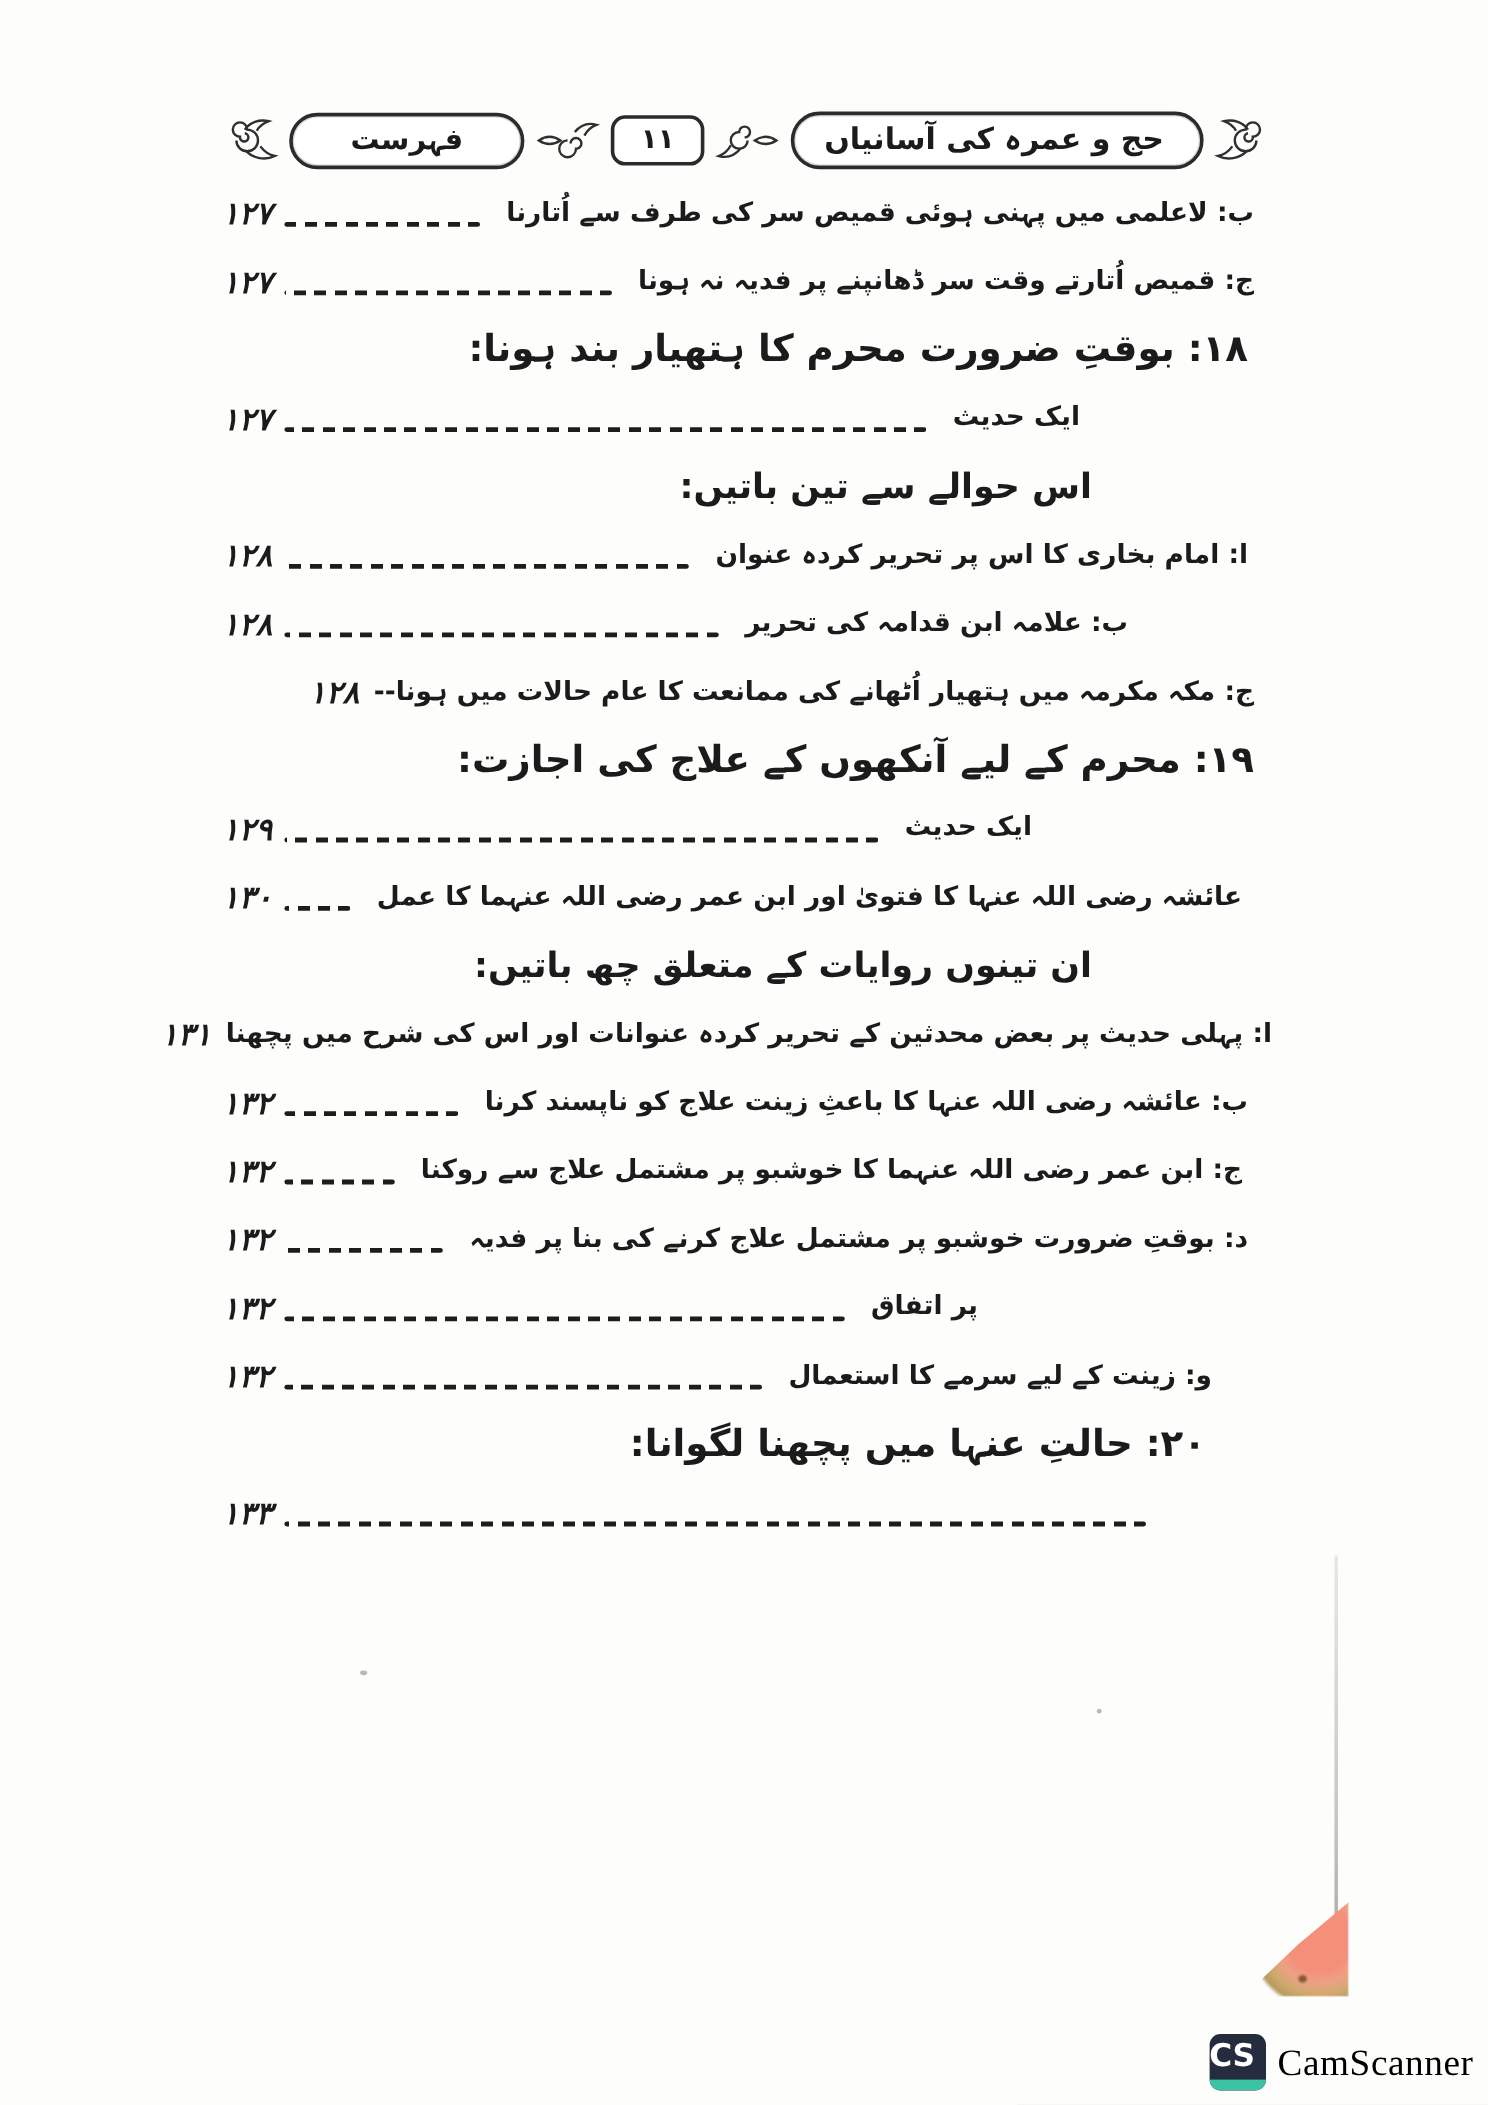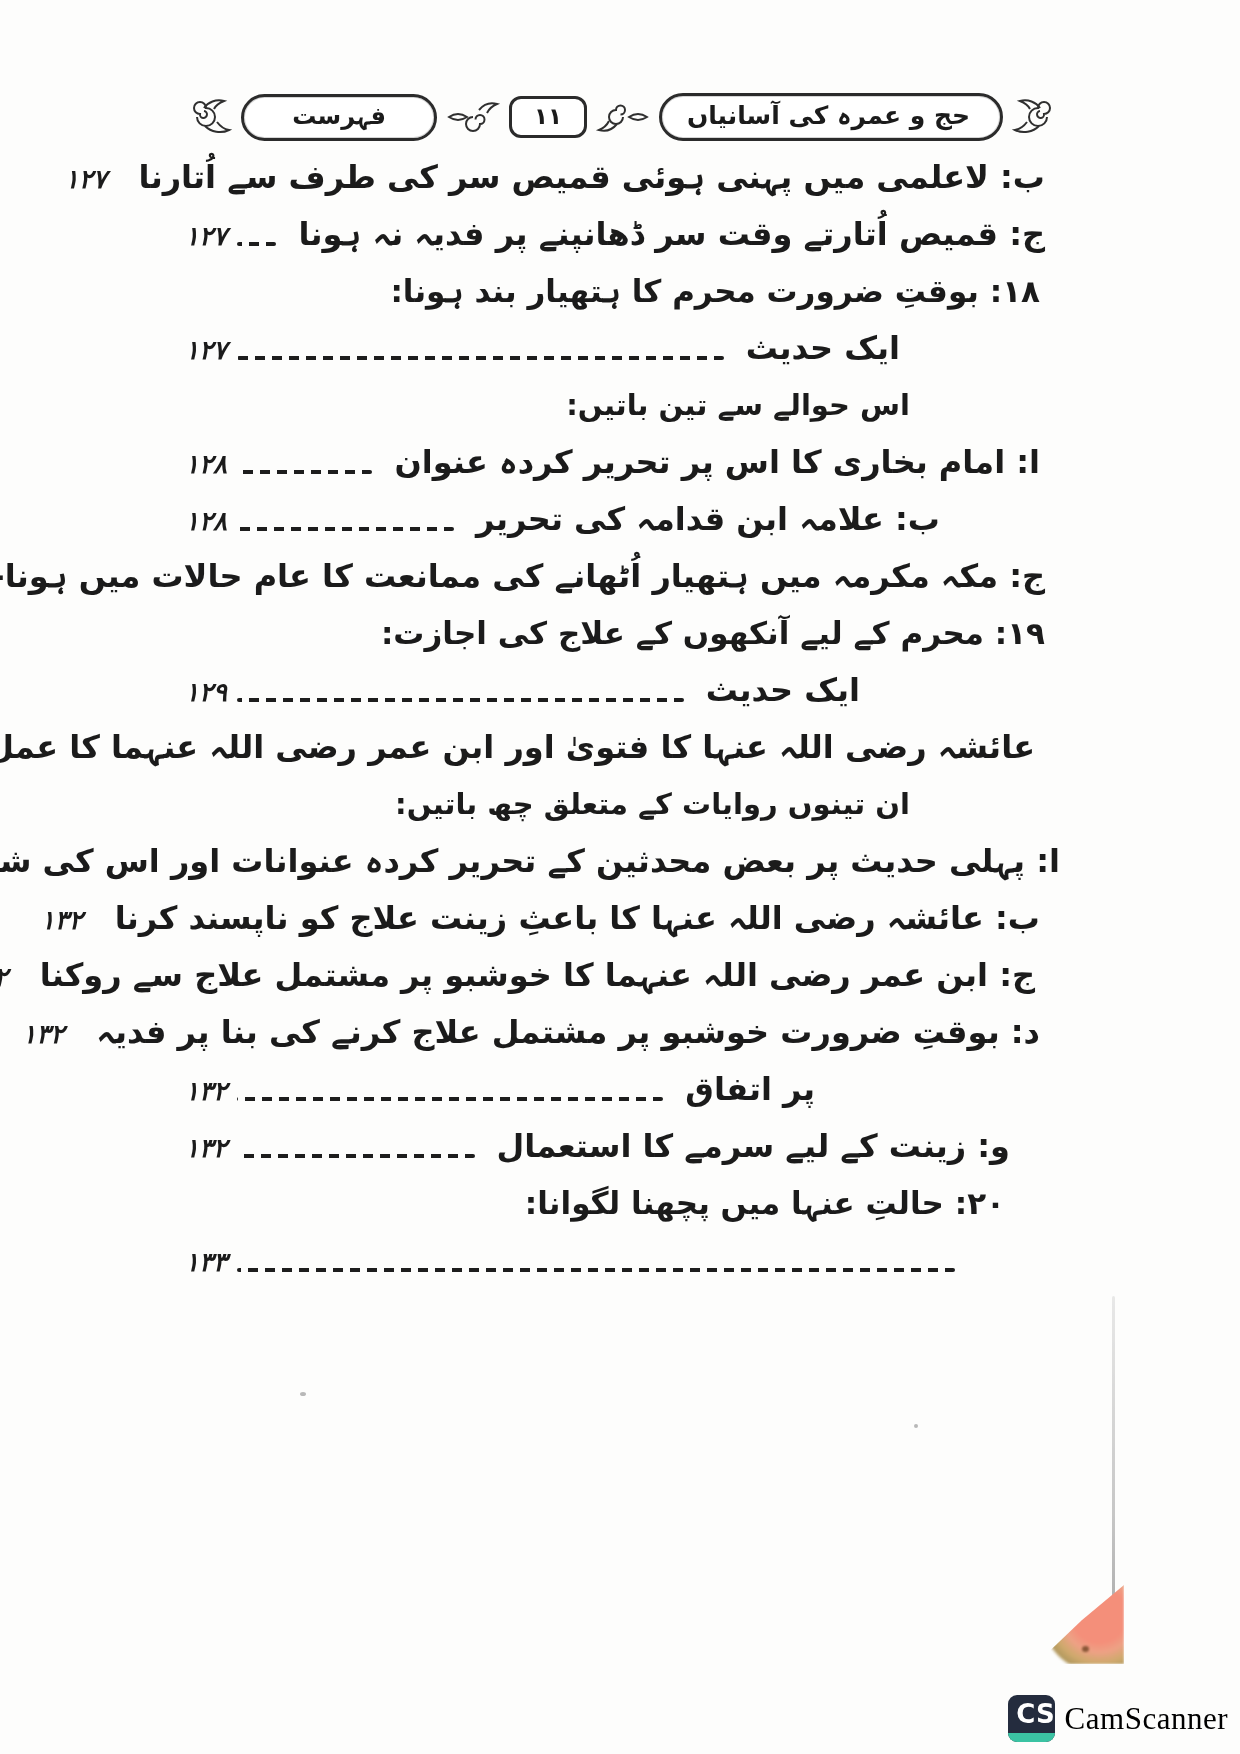--- a/index.html
+++ b/index.html
@@ -34,21 +34,21 @@
   .orn{flex:0 0 auto;display:flex;align-items:center;}
   .orn svg{display:block;}
 
   
   .toc{
     position:absolute;top:148px;left:185px;width:875px;
     direction:rtl;
   }
   .row{display:flex;align-items:center;height:57px;direction:rtl;}
   .row .label{white-space:nowrap;letter-spacing:0;}
-  .row.entry .label,.row.text .label{font-size:32px;font-weight:700;margin-left:12px;}
+  .row.entry .label,.row.text .label{font-size:22px;font-weight:700;margin-left:12px;}
   .row.heading .label{font-size:31px;font-weight:700;}
   .row.subheading .label{font-size:29px;font-weight:700;}
   .leader{
     flex:1 1 auto;height:4px;margin:0 10px;border-radius:2px;
     transform:translateY(10px);
     background:repeating-linear-gradient(to left,#1d1d1d 0 10px,transparent 10px 17px);
   }
   .pg{font-size:26px;font-weight:700;font-style:italic;white-space:nowrap;transform:translateY(2px);}
 
   
@@ -70,21 +70,21 @@
   .speck.s2{left:914px;top:1424px;width:4px;height:4px;}
 
   
   .watermark{
     position:absolute;right:12px;bottom:12px;
     display:flex;align-items:center;direction:ltr;gap:10px;
   }
   .cs-icon{
     position:relative;width:47px;height:47px;border-radius:9px;
     background:#242c3e;overflow:hidden;
-    display:flex;align-items:flex-start;justify-content:flex-end;
+    display:flex;align-items:flex-start;justify-content:flex-start;
   }
   .cs-icon span{
     color:#fff;font-weight:700;font-size:26px;line-height:38px;
     font-family:"DejaVu Sans",sans-serif;
   }
   .cs-strip{position:absolute;left:0;right:0;bottom:0;height:9px;background:#3bc3a3;}
   .cs-label{
     font-family:"Liberation Serif","DejaVu Serif",serif;
     font-size:31px;color:#000000;letter-spacing:.5px;
   }
@@ -182,21 +182,21 @@
       </div>
       <div class="row entry" style="padding-right: 25px;">
         <span class="label">عائشہ رضی اللہ عنہا کا فتویٰ اور ابن عمر رضی اللہ عنہما کا عمل</span>
         <span class="leader"></span>
         <span class="pg">۱۳۰</span>
       </div>
       <div class="row subheading" style="padding-right: 150px;">
         <span class="label">ان تینوں روایات کے متعلق چھ باتیں:</span>
       </div>
       <div class="row entry">
-        <span class="label">ا: پہلی حدیث پر بعض محدثین کے تحریر کردہ عنوانات اور اس کی شرح میں حوالے</span>
+        <span class="label">ا: پہلی حدیث پر بعض محدثین کے تحریر کردہ عنوانات اور اس کی شرح میں پچھنا</span>
         <span class="pg">۱۳۱</span>
       </div>
       <div class="row entry" style="padding-right: 20px;">
         <span class="label">ب: عائشہ رضی اللہ عنہا کا باعثِ زینت علاج کو ناپسند کرنا</span>
         <span class="leader"></span>
         <span class="pg">۱۳۲</span>
       </div>
       <div class="row entry" style="padding-right: 25px;">
         <span class="label">ج: ابن عمر رضی اللہ عنہما کا خوشبو پر مشتمل علاج سے روکنا</span>
         <span class="leader"></span>

